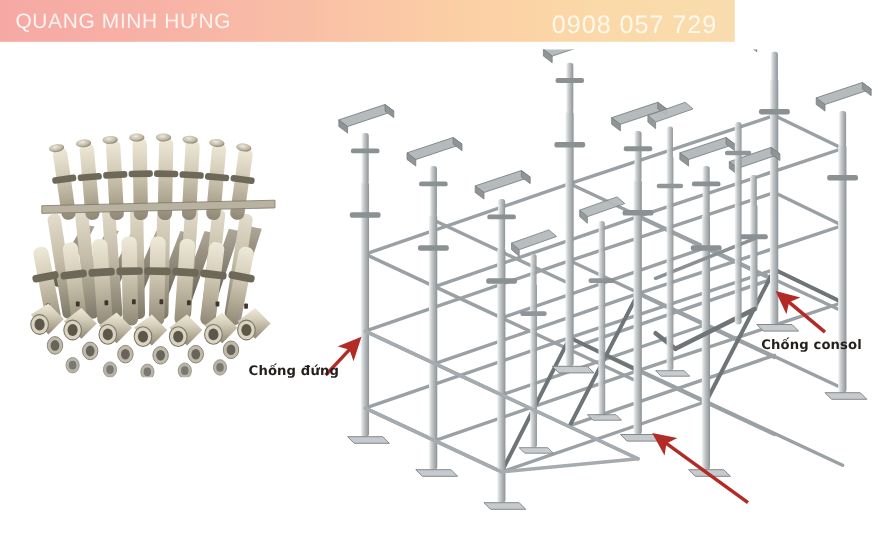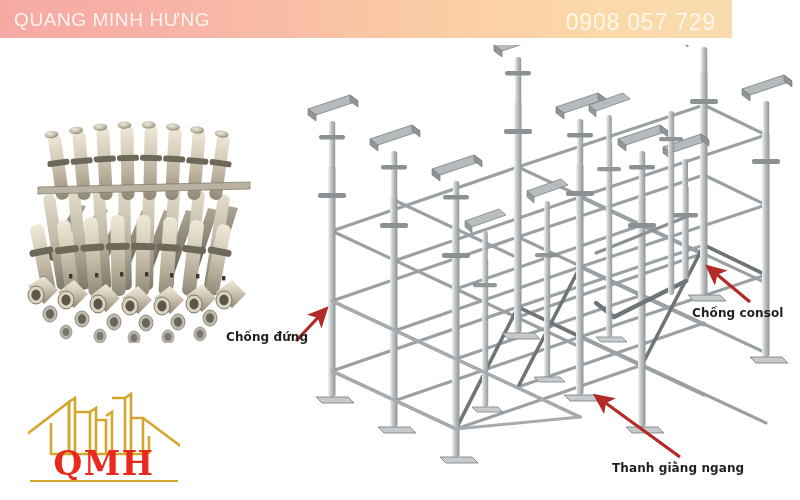--- a/index.html
+++ b/index.html
@@ -6,21 +6,21 @@
   body{
     width:800px;height:500px;overflow:hidden;
     background:#ffffff;
     font-family:"Liberation Sans", sans-serif;
     position:relative;
   }
   #page{position:relative;width:800px;height:500px;background:#fff;overflow:hidden;}
 
   
   .header-bar{
-    position:absolute;left:0;top:0;width:732px;height:38px;
+    position:absolute;left:0;top:0;width:668px;height:38px;
     background:linear-gradient(90deg,#f6a9a4 0%,#f7b0a6 18%,#f9bfa6 42%,#fbcfa4 63%,#fbd9a8 82%,#f9dcae 100%);
   }
   .brand-title{
     position:absolute;left:14px;top:9px;
     font-size:19px;letter-spacing:0.6px;font-weight:400;
     color:#fdf3ef;white-space:nowrap;
     font-family:"Liberation Sans", sans-serif;
   }
   .brand-phone{
     position:absolute;right:16px;top:9px;
@@ -519,46 +519,15 @@
 
     <line x1="296" y1="341" x2="326" y2="309" stroke="#b32b26" stroke-width="3.2" marker-end="url(#ah)"></line>
 
     <line x1="750" y1="302" x2="708" y2="267" stroke="#b32b26" stroke-width="3.2" marker-end="url(#ah)"></line>
 
     <line x1="680" y1="457" x2="596" y2="396" stroke="#b32b26" stroke-width="3.2" marker-end="url(#ah)"></line>
   </svg>
 
   <div class="anno anno-chong-dung">Chống đứng</div>
   <div class="anno anno-chong-consol">Chống consol</div>
-  <div class="anno anno-thanh-giang">Thanh giằng ngang</div>
-
-  <div class="logo">
-    <svg viewBox="0 0 152 108" xmlns="http://www.w3.org/2000/svg">
-      <rect x="0" y="0" width="152" height="108" fill="#ffffff"></rect>
-      <g fill="none" stroke="#d4a72c" stroke-width="2.6" stroke-linejoin="miter">
-
-        <path d="M-6 62 L41 26 L41 78"></path>
-        <path d="M41 26 L41 78 L23 78 L23 47"></path>
-
-        <path d="M41 26 L47 22 L47 78 L41 78"></path>
-
-        <path d="M47 36 L62 36 L62 78 L47 78"></path>
-        <path d="M62 36 L68 32 L68 78 L62 78"></path>
-
-        <path d="M68 44 L78 44 L78 78 L68 78"></path>
-        <path d="M78 40 L84 36 L84 78 L78 78"></path>
-
-        <path d="M84 22 L97 22 L97 78 L84 78"></path>
-        <path d="M97 22 L103 18 L103 78 L97 78"></path>
-
-        <path d="M103 42 L115 42 L115 78 L103 78"></path>
-
-        <path d="M115 42 L158 74"></path>
-        <path d="M121 60 L121 78"></path>
-      </g>
-
-      <text x="76" y="99" text-anchor="middle" font-family="DejaVu Serif, serif" font-size="33" font-weight="700" fill="#e8291c" letter-spacing="1.5">QMH</text>
-
-      <line x1="2" y1="105" x2="150" y2="105" stroke="#d4a72c" stroke-width="2.2"></line>
-    </svg>
-  </div>
+
 
 </div>
 
 </body></html>

